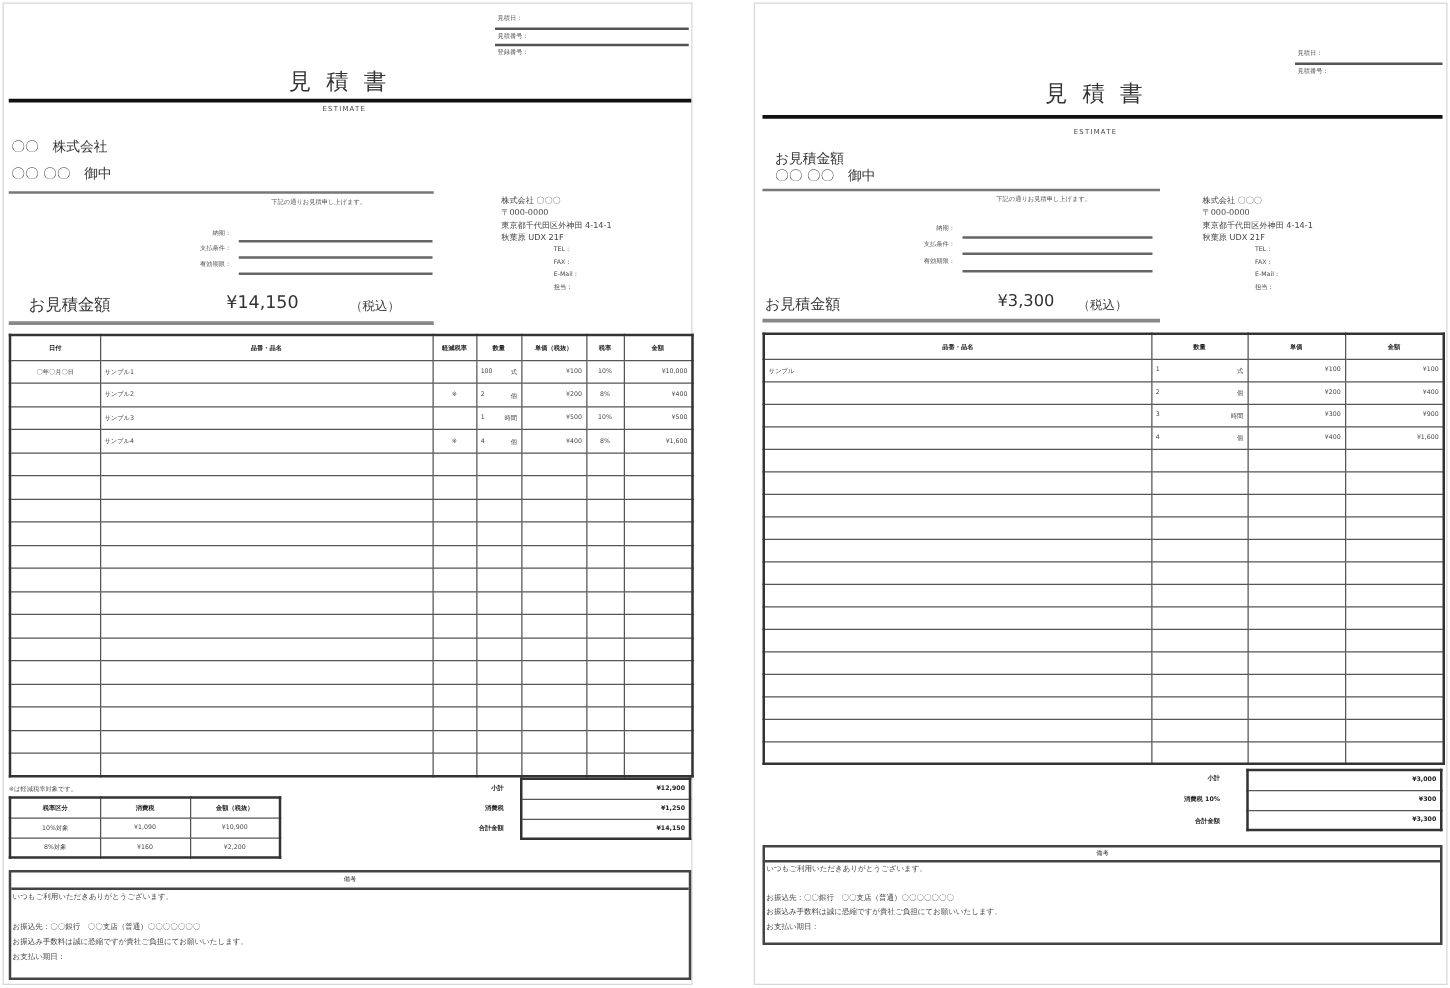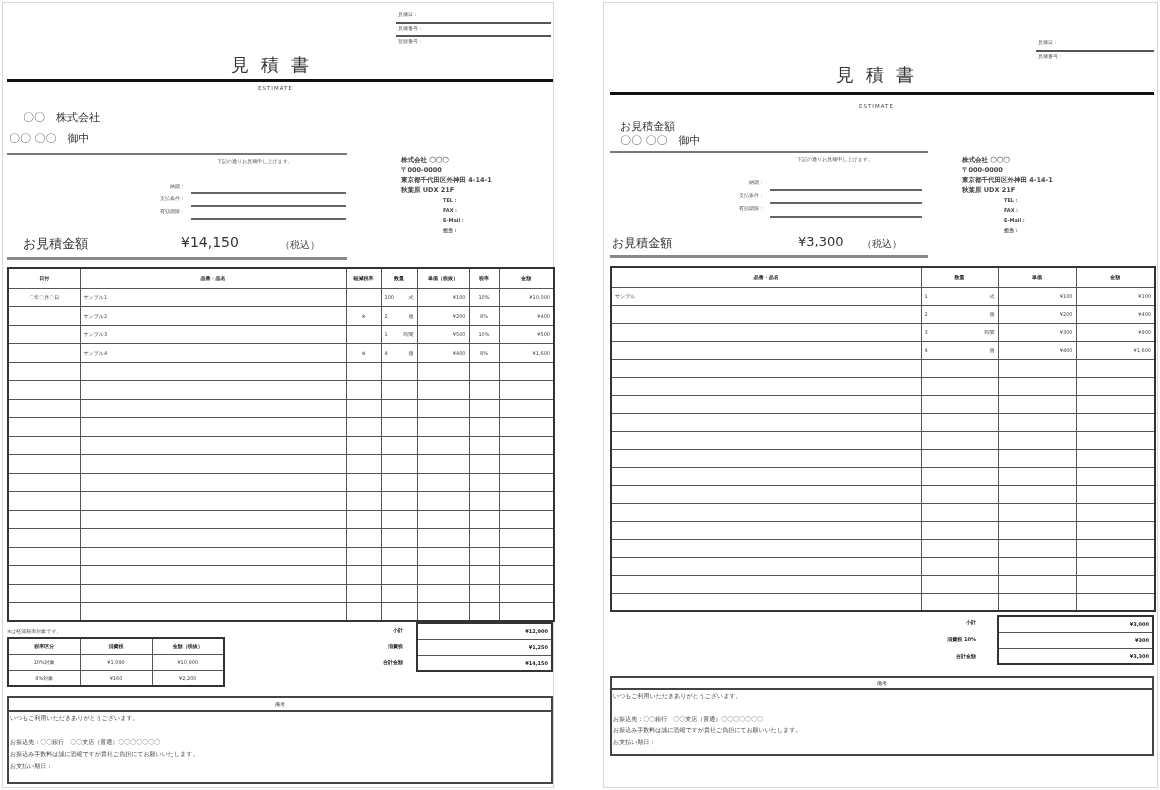--- a/index.html
+++ b/index.html
@@ -25,21 +25,21 @@
   .client { position: absolute; font-size: 11px; color: #333; white-space: nowrap; }
   .rule-gray { position: absolute; height: 2px; background: #777; }
   .terms-label { position: absolute; font-size: 5px; color: #555; text-align: right; white-space: nowrap; }
   .terms-line { position: absolute; height: 2px; background: #666; }
 
   .amount-label { position: absolute; font-size: 13px; color: #333; white-space: nowrap; }
   .amount-value { position: absolute; font-size: 14px; color: #333; white-space: nowrap; }
   .amount-tax { position: absolute; font-size: 10px; color: #444; white-space: nowrap; }
   .rule-amount { position: absolute; height: 3px; background: #888; }
 
-  .sender { position: absolute; font-size: 6.5px; line-height: 10px; color: #444; font-weight: bold; }
+  .sender { position: absolute; font-size: 6.5px; line-height: 10px; color: #444; }
   .sender .sub { padding-left: 42px; font-size: 5px; line-height: 10px; }
 
   table.grid { position: absolute; border-collapse: collapse; table-layout: fixed; }
   table.grid td, table.grid th {
     border: 1px solid #555; font-size: 5px; height: 18.5px; padding: 0 3px; color: #444; white-space: nowrap; overflow: hidden;
   }
   table.grid th { font-weight: bold; text-align: center; color: #222; height: 20px; }
   table.grid { border: 2px solid #333; }
   .r { text-align: right; }
   .c { text-align: center; }
@@ -63,21 +63,21 @@
   <span class="abs tiny" style="left:395px;top:8px;">見積日：</span>
   <div class="meta-line" style="left:393px;top:19px;width:155px;"></div>
   <span class="abs tiny" style="left:395px;top:22px;">見積番号：</span>
   <div class="meta-line" style="left:393px;top:32px;width:155px;"></div>
   <span class="abs tiny" style="left:395px;top:35px;">登録番号：</span>
 
   <div class="title" style="left:228px;top:50px;">見積書</div>
   <div class="title-rule" style="left:4px;top:76px;width:546px;"></div>
   <div class="subtitle" style="left:255px;top:82px;">ESTIMATE</div>
 
-  <div class="client" style="left:20px;top:107px;">〇〇　株式会社</div>
+  <div class="client" style="left:6px;top:107px;">〇〇　株式会社</div>
   <div class="client" style="left:6px;top:128px;">〇〇 〇〇　御中</div>
   <div class="rule-gray" style="left:4px;top:150px;width:340px;"></div>
   <span class="abs tiny" style="left:214px;top:155px;">下記の通りお見積申し上げます。</span>
 
   <span class="terms-label" style="left:130px;top:180px;width:52px;">納期：</span>
   <div class="terms-line" style="left:188px;top:189px;width:155px;"></div>
   <span class="terms-label" style="left:130px;top:192px;width:52px;">支払条件：</span>
   <div class="terms-line" style="left:188px;top:202px;width:155px;"></div>
   <span class="terms-label" style="left:130px;top:205px;width:52px;">有効期限：</span>
   <div class="terms-line" style="left:188px;top:215px;width:155px;"></div>

